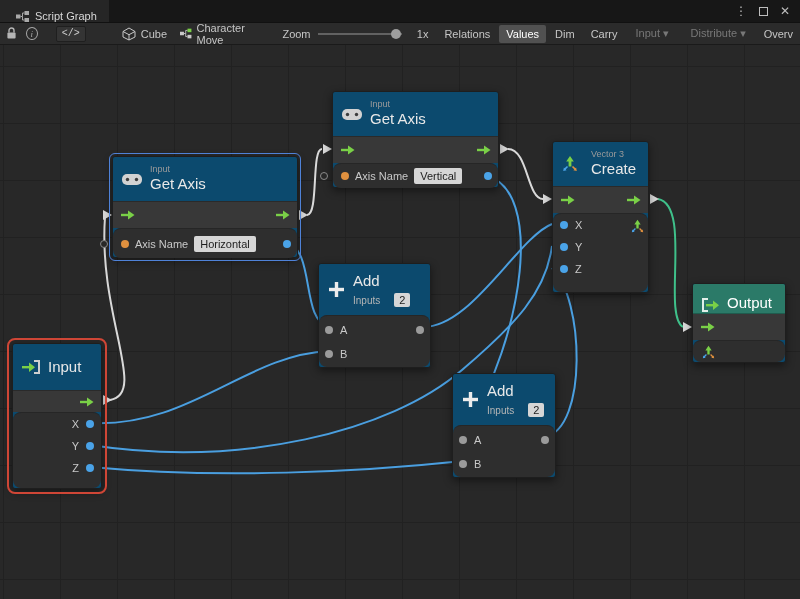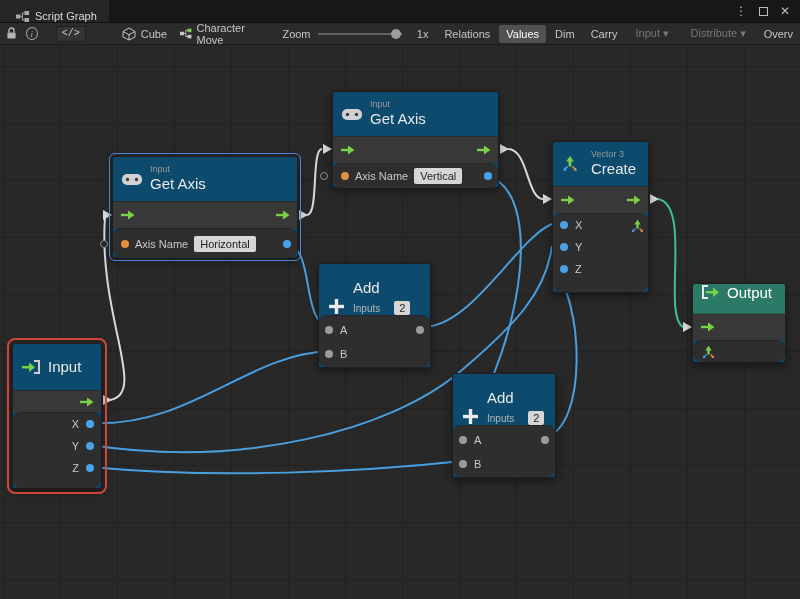--- a/index.html
+++ b/index.html
@@ -58,24 +58,24 @@
   .dot { width:8px; height:8px; border-radius:50%; flex:none; }
   .dot.blue { background:#4aa3e8; }
   .dot.orange { background:#e0913f; }
   .dot.gray { background:#9b9b9b; }
   .outdot { position:absolute; right:6px; top:50%; transform:translateY(-50%); }
   .hollow { position:absolute; left:-13px; top:50%; transform:translateY(-50%);
             width:8px; height:8px; border:1px solid #8a8a8a; border-radius:50%; background:#282828; }
   .field { background:#d6d6d6; color:#1d1d1d; border-radius:2px; padding:1px 6px; font-size:11px;
            line-height:14px; }
   .field.small { padding:0 5px; }
-  .addhead { display:flex; align-items:flex-end; gap:8px; padding:0 9px; height:51px; }
+  .addhead { display:flex; align-items:center; gap:8px; padding:0 9px; height:51px; }
   .addcol .inputs-line { display:flex; align-items:center; gap:14px; font-size:10px;
                          color:#b5b5b5; margin-top:3px; }
-  .ohead { display:flex; align-items:flex-start; gap:6px; padding:0 8px; height:30px;
+  .ohead { display:flex; align-items:flex-end; gap:6px; padding:0 8px; height:30px;
            background:#2b7a68; border-bottom:1px solid #1f5c4e; border-radius:2px 2px 0 0; }
 </style>
 </head>
 <body>
 
 <div class="titlebar">
   <div class="tab">
     <svg width="13" height="11" viewBox="0 0 13 11">
       <rect x="0" y="3.5" width="4.5" height="4" fill="#a9a9a9"></rect>
       <rect x="8.5" y="0" width="4.5" height="4" fill="#a9a9a9"></rect>

